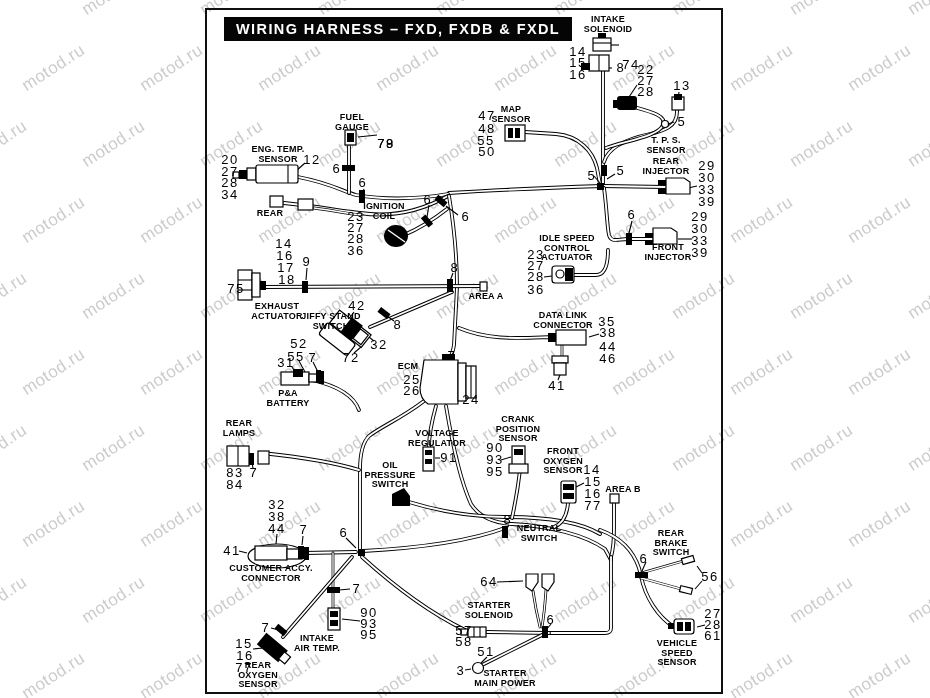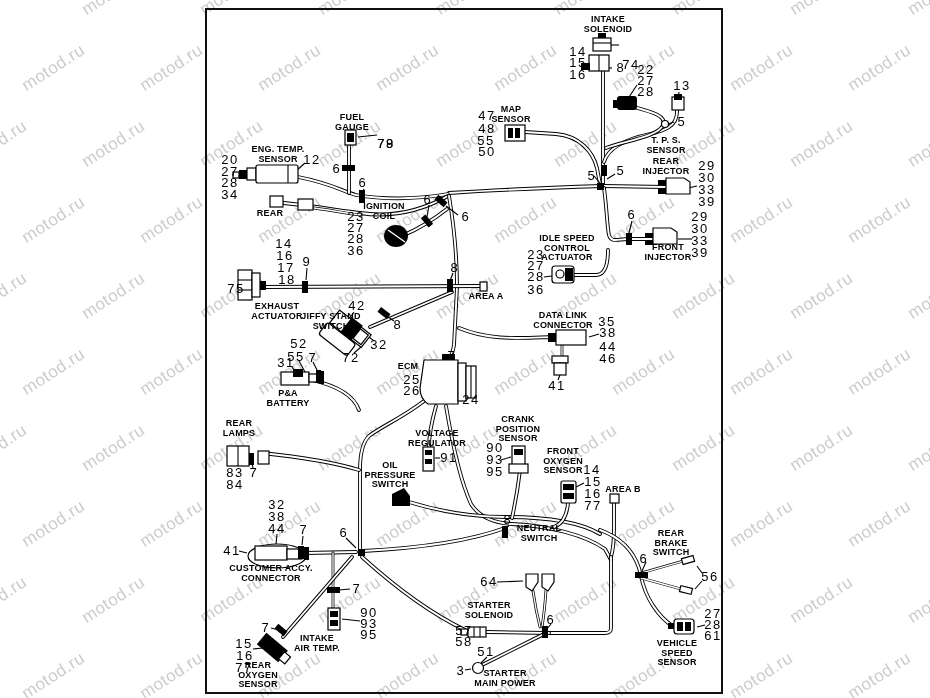--- a/index.html
+++ b/index.html
@@ -117,20 +117,21 @@
       <span class="wmt" style="left: 18px; top: 666px;">motod.ru</span>
       <span class="wmt" style="left: 136px; top: 666px;">motod.ru</span>
       <span class="wmt" style="left: 254px; top: 666px;">motod.ru</span>
       <span class="wmt" style="left: 372px; top: 666px;">motod.ru</span>
       <span class="wmt" style="left: 490px; top: 666px;">motod.ru</span>
       <span class="wmt" style="left: 608px; top: 666px;">motod.ru</span>
       <span class="wmt" style="left: 726px; top: 666px;">motod.ru</span>
       <span class="wmt" style="left: 844px; top: 666px;">motod.ru</span>
     </div>
   <div id="frame"></div>
+  <div id="title">WIRING HARNESS – FXD, FXDB &amp; FXDL</div>
 
   <svg id="art" width="930" height="698" viewBox="0 0 930 698">
 
     <g>
       <path class="tube" d="M603,70 L603,186"></path>
         <path class="tube-in" d="M603,70 L603,186"></path>
       <path class="tube" d="M449,193 C480,191 540,188 603,186"></path>
         <path class="tube-in" d="M449,193 C480,191 540,188 603,186"></path>
       <path class="tube" d="M603,186 L665,187"></path>
         <path class="tube-in" d="M603,186 L665,187"></path>

